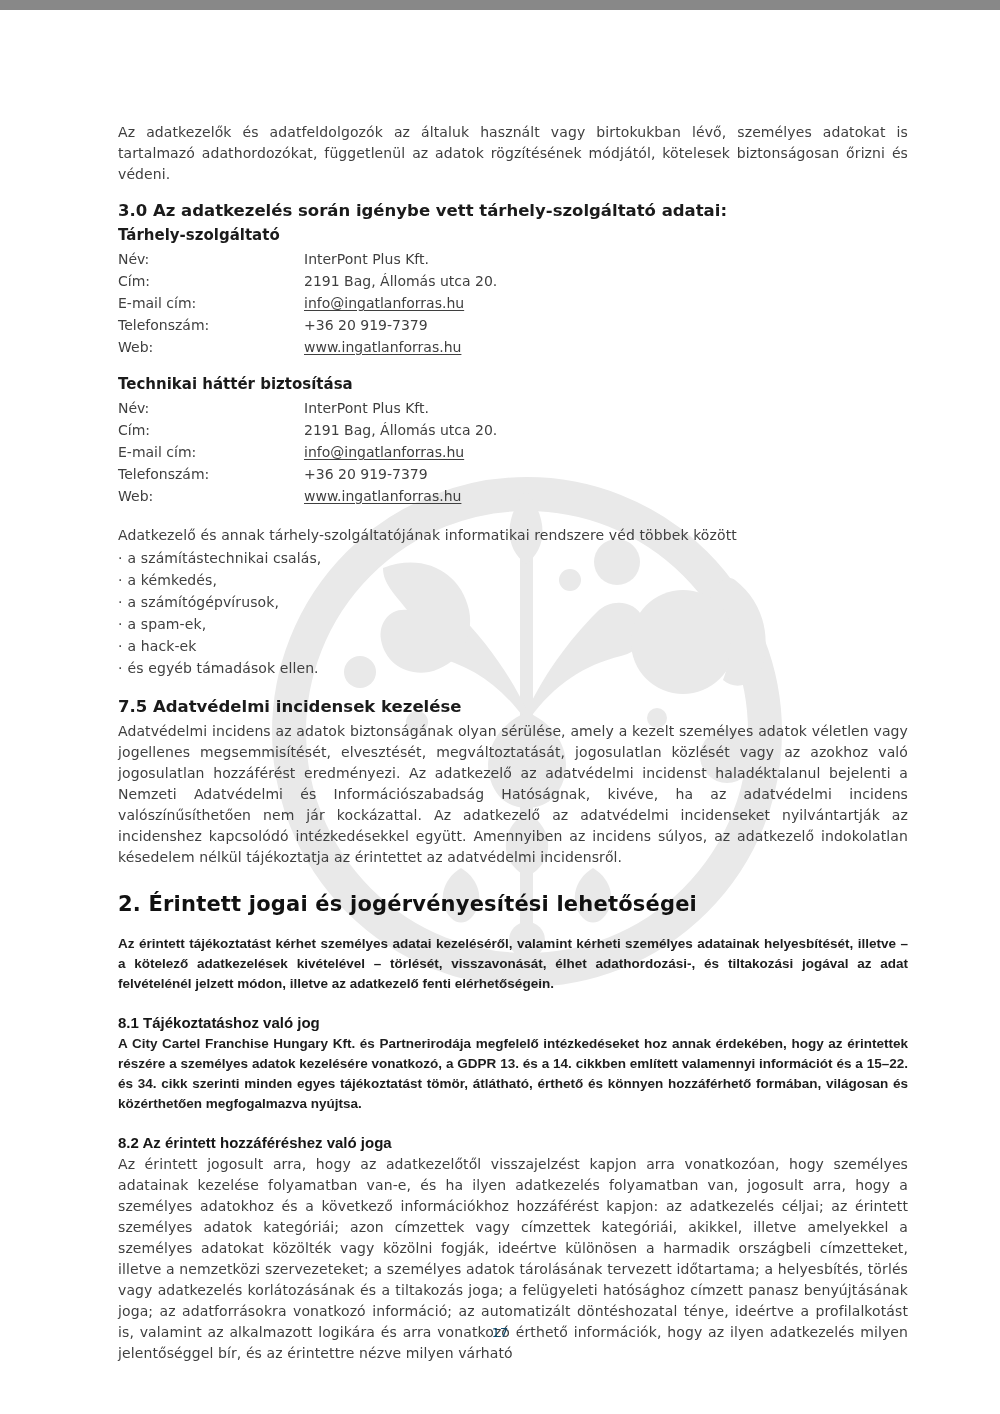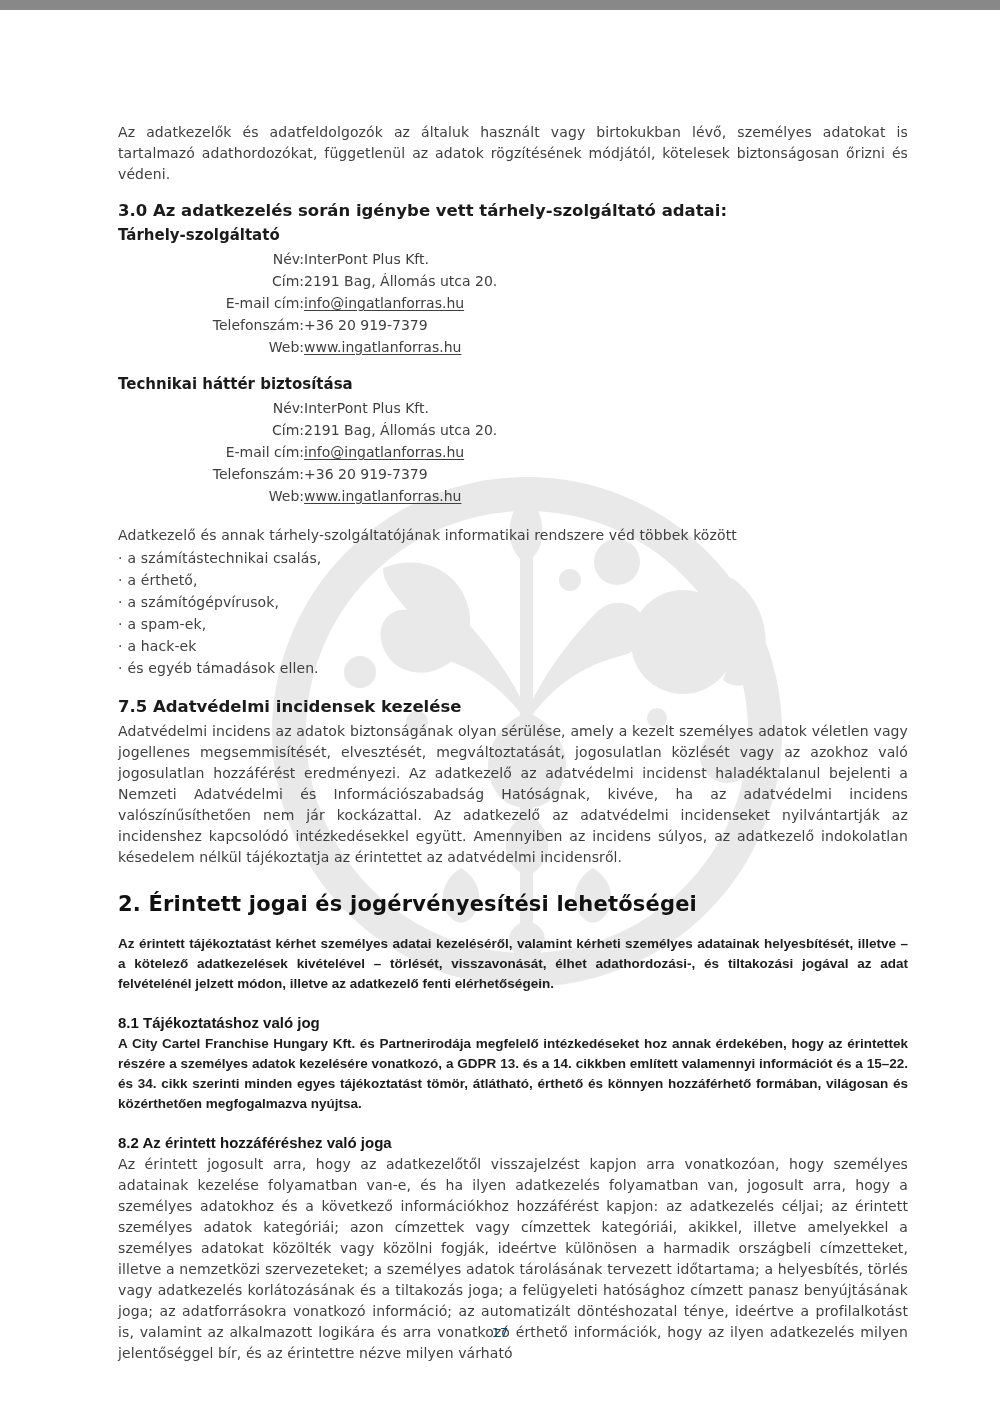--- a/index.html
+++ b/index.html
@@ -48,21 +48,20 @@
   .contact-block{margin-bottom:14px;}
   .contact-block.second{margin-top:16px;}
   .row{
     display:flex;
     font-size:14px;
     line-height:22px;
   }
   .row .label{
     width:186px;
     flex:0 0 186px;
-    text-align:right;
   }
   .row .value{color:#3f3f3f;}
   a.value{
     text-decoration:underline;
     text-underline-offset:2px;
     color:#3f3f3f;
   }
   .protect-intro{margin-top:18px;}
   .bullets{margin-top:1px;}
   .bullet-line{
@@ -197,21 +196,21 @@
       <div class="row">
         <span class="label">Web:</span>
         <a class="value" href="#">www.ingatlanforras.hu</a>
       </div>
     </div>
 
     <p class="body protect-intro">Adatkezelő és annak tárhely-szolgáltatójának informatikai rendszere véd többek között</p>
 
     <div class="bullets">
       <div class="bullet-line"><span class="dot">·</span><span>a számítástechnikai csalás,</span></div>
-      <div class="bullet-line"><span class="dot">·</span><span>a érthető,</span></div>
+      <div class="bullet-line"><span class="dot">·</span><span>a kémkedés,</span></div>
       <div class="bullet-line"><span class="dot">·</span><span>a számítógépvírusok,</span></div>
       <div class="bullet-line"><span class="dot">·</span><span>a spam-ek,</span></div>
       <div class="bullet-line"><span class="dot">·</span><span>a hack-ek</span></div>
       <div class="bullet-line"><span class="dot">·</span><span>és egyéb támadások ellen.</span></div>
     </div>
 
     <h2 class="h-md h-75">7.5 Adatvédelmi incidensek kezelése</h2>
     <p class="body just">Adatvédelmi incidens az adatok biztonságának olyan sérülése, amely a kezelt személyes adatok véletlen vagy jogellenes megsemmisítését, elvesztését, megváltoztatását, jogosulatlan közlését vagy az azokhoz való jogosulatlan hozzáférést eredményezi. Az adatkezelő az adatvédelmi incidenst haladéktalanul bejelenti a Nemzeti Adatvédelmi és Információszabadság Hatóságnak, kivéve, ha az adatvédelmi incidens valószínűsíthetően nem jár kockázattal. Az adatkezelő az adatvédelmi incidenseket nyilvántartják az incidenshez kapcsolódó intézkedésekkel együtt. Amennyiben az incidens súlyos, az adatkezelő indokolatlan késedelem nélkül tájékoztatja az érintettet az adatvédelmi incidensről.</p>
 
     <h1 class="h-big">2. Érintett jogai és jogérvényesítési lehetőségei</h1>

